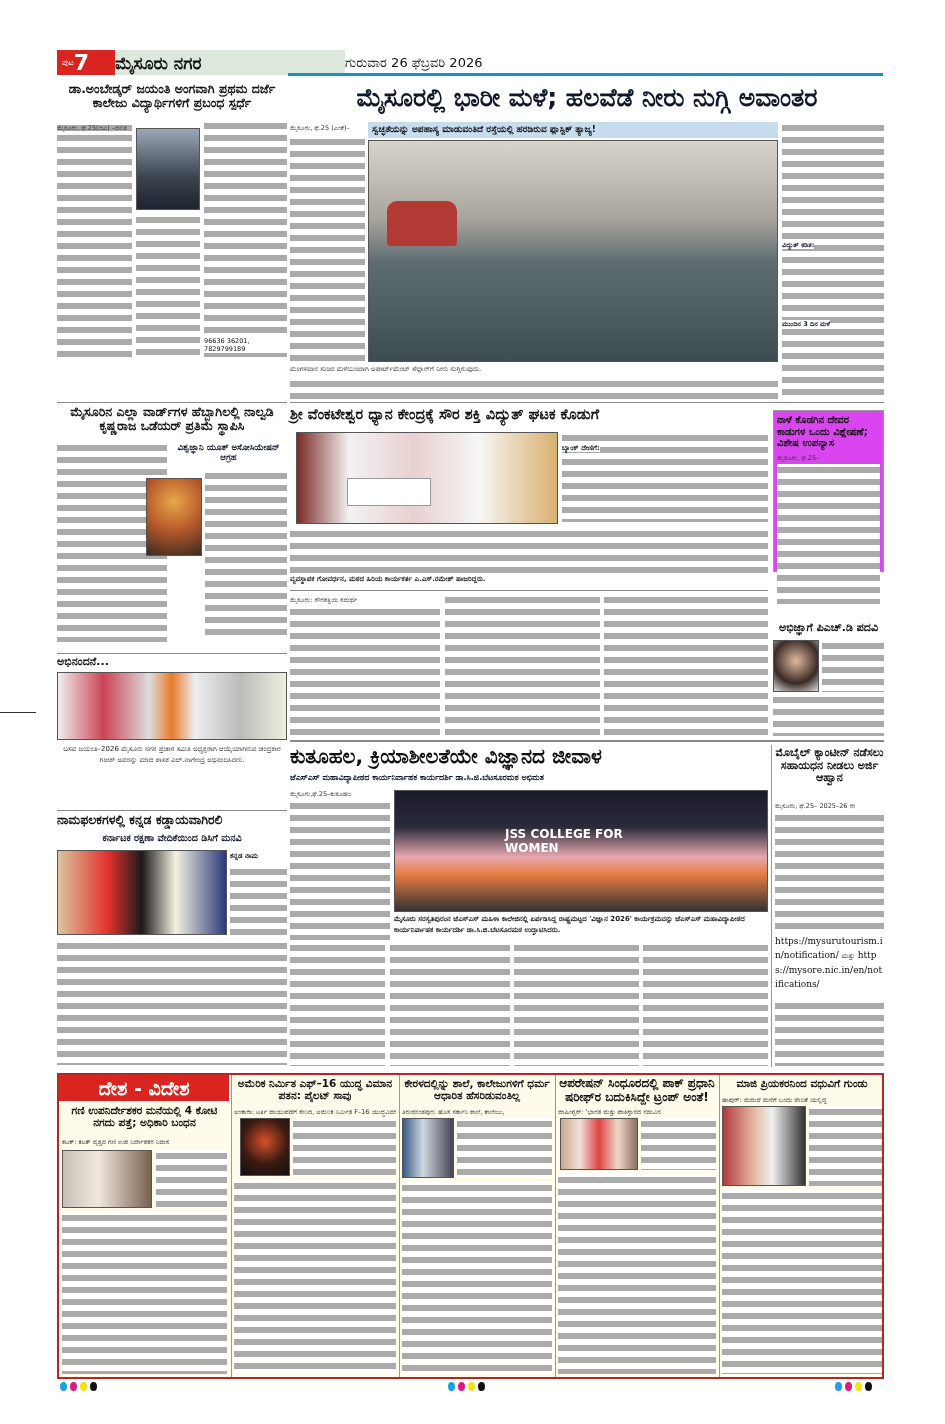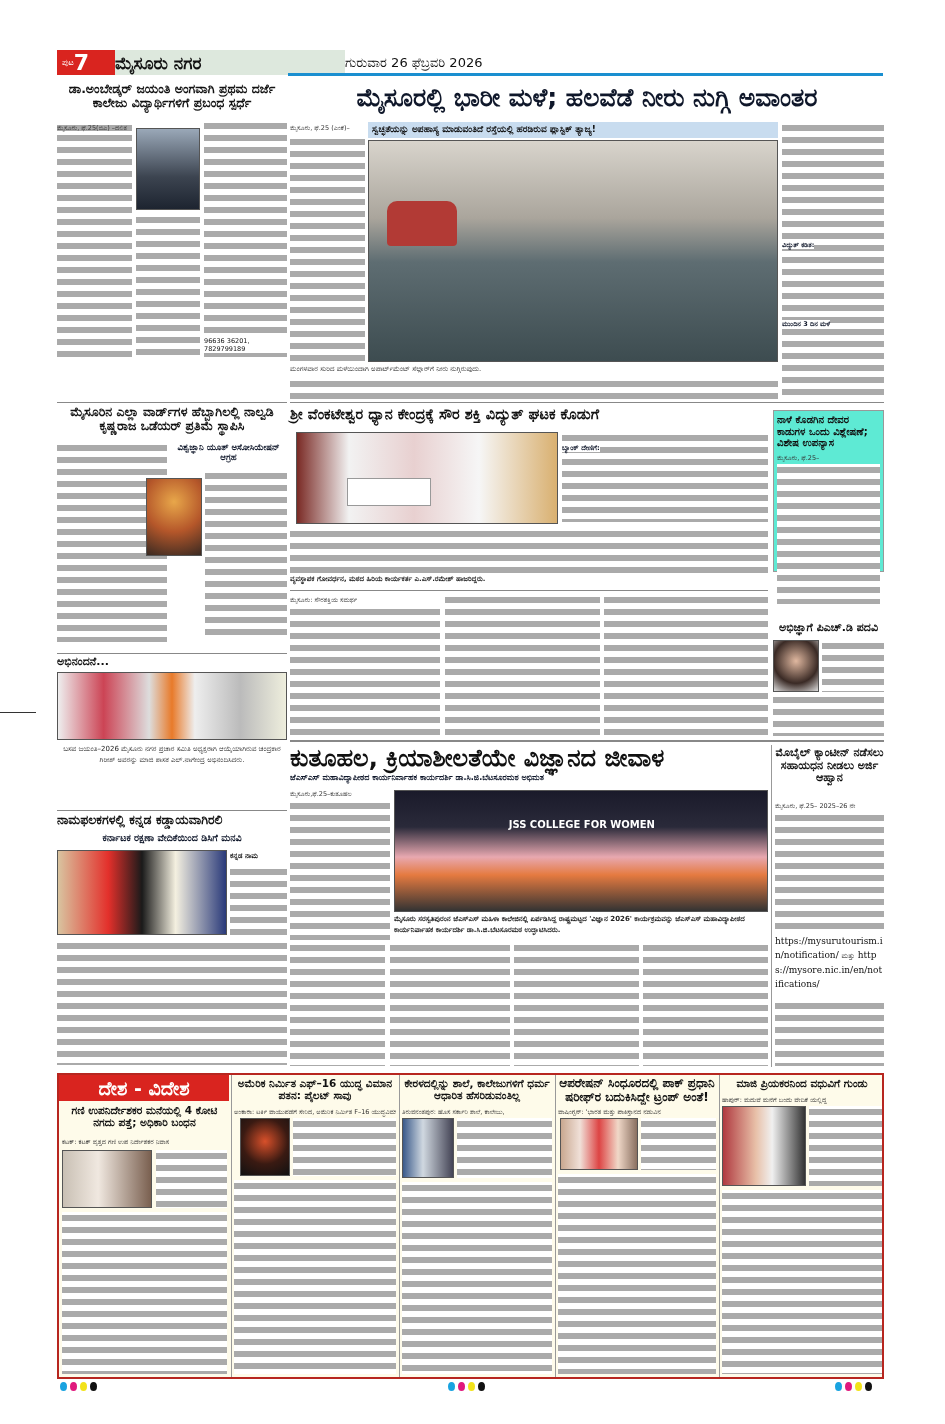--- a/index.html
+++ b/index.html
@@ -95,39 +95,39 @@
 <div class="abs txt line" style="left:290px;top:528px;width:478px;height:46px"></div>
 <div class="abs caption" style="left:290px;top:574px;width:478px;text-align:left;font-weight:bold">ವ್ಯವಸ್ಥಾಪಕ ಗೋವರ್ಧನ, ಮಠದ ಹಿರಿಯ ಕಾರ್ಯಕರ್ತ ಎ.ಎಸ್.ರಮೇಶ್ ಹಾಜರಿದ್ದರು.</div>
 <div class="abs txt line" style="left:562px;top:432px;width:206px;height:90px"></div>
 <div class="abs red" style="left:562px;top:444px;font-size:7px;font-weight:bold;background:#fff">ಬ್ಯಾಂಕ್ ದೇಣಿಗೆ:</div>
 <div class="abs hr" style="left:290px;top:590px;width:478px;height:1px"></div>
 <div class="abs txt" style="left:290px;top:594px;width:120px;height:12px">ಮೈಸೂರು: ಸೌರಶಕ್ತಿಯ ಸಮರ್ಥ</div>
 <div class="abs txt line" style="left:290px;top:606px;width:150px;height:130px"></div>
 <div class="abs txt line" style="left:445px;top:594px;width:155px;height:142px"></div>
 <div class="abs txt line" style="left:604px;top:594px;width:164px;height:142px"></div>
 
-<div class="abs box" style="left:773px;top:410px;width:111px;height:162px;background:#5eead4;padding:3px">
+<div class="abs box" style="left:773px;top:410px;width:111px;height:162px;background:#d946ef;padding:3px">
   <div class="hl" style="font-size:10px">ನಾಳೆ ಕೊಡಗಿನ ದೇವರ ಕಾಡುಗಳ ಒಂದು ವಿಶ್ಲೇಷಣೆ; ವಿಶೇಷ ಉಪನ್ಯಾಸ</div>
   <div class="txt" style="margin-top:3px">ಮೈಸೂರು, ಫೆ.25–</div>
   <div class="txt line" style="height:140px"></div>
 </div>
 
 <div class="abs hl" style="left:773px;top:622px;width:111px;font-size:11px;text-align:center">ಅಭಿಜ್ಞಾಗೆ ಪಿಎಚ್.ಡಿ ಪದವಿ</div>
 <div class="abs photo" style="left:773px;top:640px;width:46px;height:52px;background:radial-gradient(circle at 50% 40%,#e0b8a0,#3a2a25 60%,#ddd)"></div>
 <div class="abs txt line" style="left:822px;top:640px;width:62px;height:52px"></div>
 <div class="abs txt line" style="left:773px;top:694px;width:111px;height:42px"></div>
 
 <div class="abs hr" style="left:290px;top:740px;width:594px;height:2px"></div>
 
-<div class="abs hl" style="left:290px;top:745px;width:478px;font-size:24px;white-space:nowrap">ಕುತೂಹಲ, ಕ್ರಿಯಾಶೀಲತೆಯೇ ವಿಜ್ಞಾನದ ಜೀವಾಳ</div>
+<div class="abs hl" style="left:290px;top:745px;width:478px;font-size:20px;white-space:nowrap">ಕುತೂಹಲ, ಕ್ರಿಯಾಶೀಲತೆಯೇ ವಿಜ್ಞಾನದ ಜೀವಾಳ</div>
 <div class="abs hl red" style="left:290px;top:773px;width:478px;font-size:8px;white-space:nowrap">ಜೆಎಸ್‌ಎಸ್ ಮಹಾವಿದ್ಯಾಪೀಠದ ಕಾರ್ಯನಿರ್ವಾಹಕ ಕಾರ್ಯದರ್ಶಿ ಡಾ.ಸಿ.ಜಿ.ಬೆಟಸೂರಮಠ ಅಭಿಮತ</div>
 <div class="abs txt" style="left:290px;top:788px;width:100px;height:12px">ಮೈಸೂರು,ಫೆ.25–ಕುತೂಹಲ</div>
 <div class="abs txt line" style="left:290px;top:800px;width:100px;height:140px"></div>
 <div class="abs photo" style="left:394px;top:790px;width:374px;height:122px;background:linear-gradient(180deg,#1a1a2a 0,#2a2a3a 30%,#e8a8b0 55%,#e57a40 70%,#333 100%)">
-  <div class="abs" style="left:110px;top:28px;width:150px;font-size:10px;color:#fff;font-weight:bold;text-align:right">JSS COLLEGE FOR WOMEN</div>
+  <div class="abs" style="left:110px;top:36px;width:150px;font-size:12px;color:#fff;font-weight:bold;text-align:left">JSS COLLEGE FOR WOMEN</div>
 </div>
 <div class="abs caption" style="left:394px;top:914px;width:374px;text-align:left;font-weight:bold;height:24px;overflow:hidden">ಮೈಸೂರು ಸರಸ್ವತಿಪುರಂನ ಜೆಎಸ್‌ಎಸ್ ಮಹಿಳಾ ಕಾಲೇಜಿನಲ್ಲಿ ಏರ್ಪಡಿಸಿದ್ದ ರಾಷ್ಟ್ರಮಟ್ಟದ 'ವಿಜ್ಞಾನ 2026' ಕಾರ್ಯಕ್ರಮವನ್ನು ಜೆಎಸ್‌ಎಸ್ ಮಹಾವಿದ್ಯಾಪೀಠದ ಕಾರ್ಯನಿರ್ವಾಹಕ ಕಾರ್ಯದರ್ಶಿ ಡಾ.ಸಿ.ಜಿ.ಬೆಟಸೂರಮಠ ಉದ್ಘಾಟಿಸಿದರು.</div>
 <div class="abs txt line" style="left:290px;top:942px;width:95px;height:124px"></div>
 <div class="abs txt line" style="left:390px;top:942px;width:120px;height:124px"></div>
 <div class="abs txt line" style="left:514px;top:942px;width:125px;height:124px"></div>
 <div class="abs txt line" style="left:643px;top:942px;width:125px;height:124px"></div>
 
 <div class="abs vr" style="left:771px;top:745px;height:322px"></div>
 <div class="abs hl" style="left:775px;top:747px;width:109px;font-size:11px;text-align:center">ಮೊಬೈಲ್ ಕ್ಯಾಂಟೀನ್ ನಡೆಸಲು ಸಹಾಯಧನ ನೀಡಲು ಅರ್ಜಿ ಆಹ್ವಾನ</div>
 <div class="abs txt" style="left:775px;top:800px;width:109px">ಮೈಸೂರು, ಫೆ.25– 2025–26 ನೇ</div>

